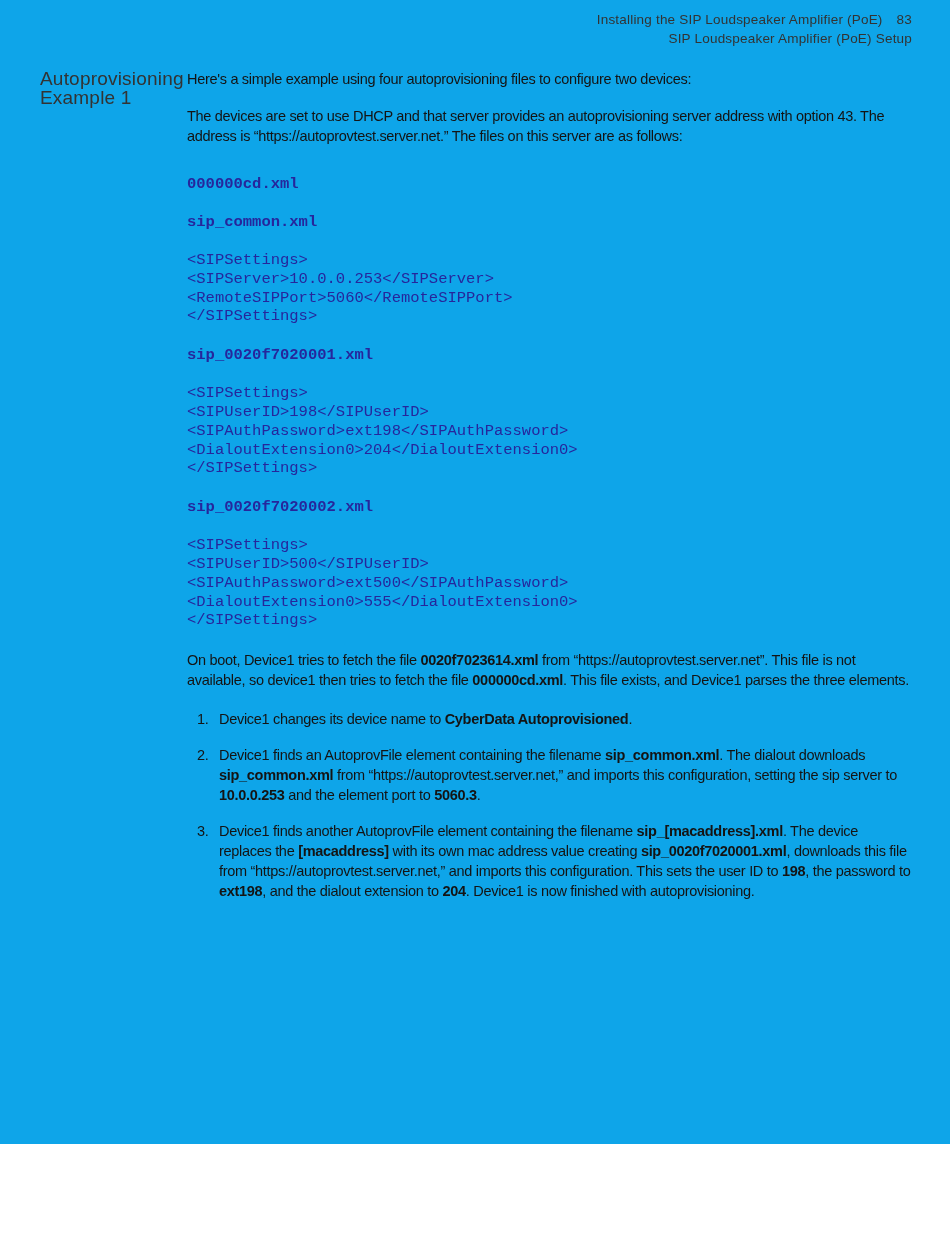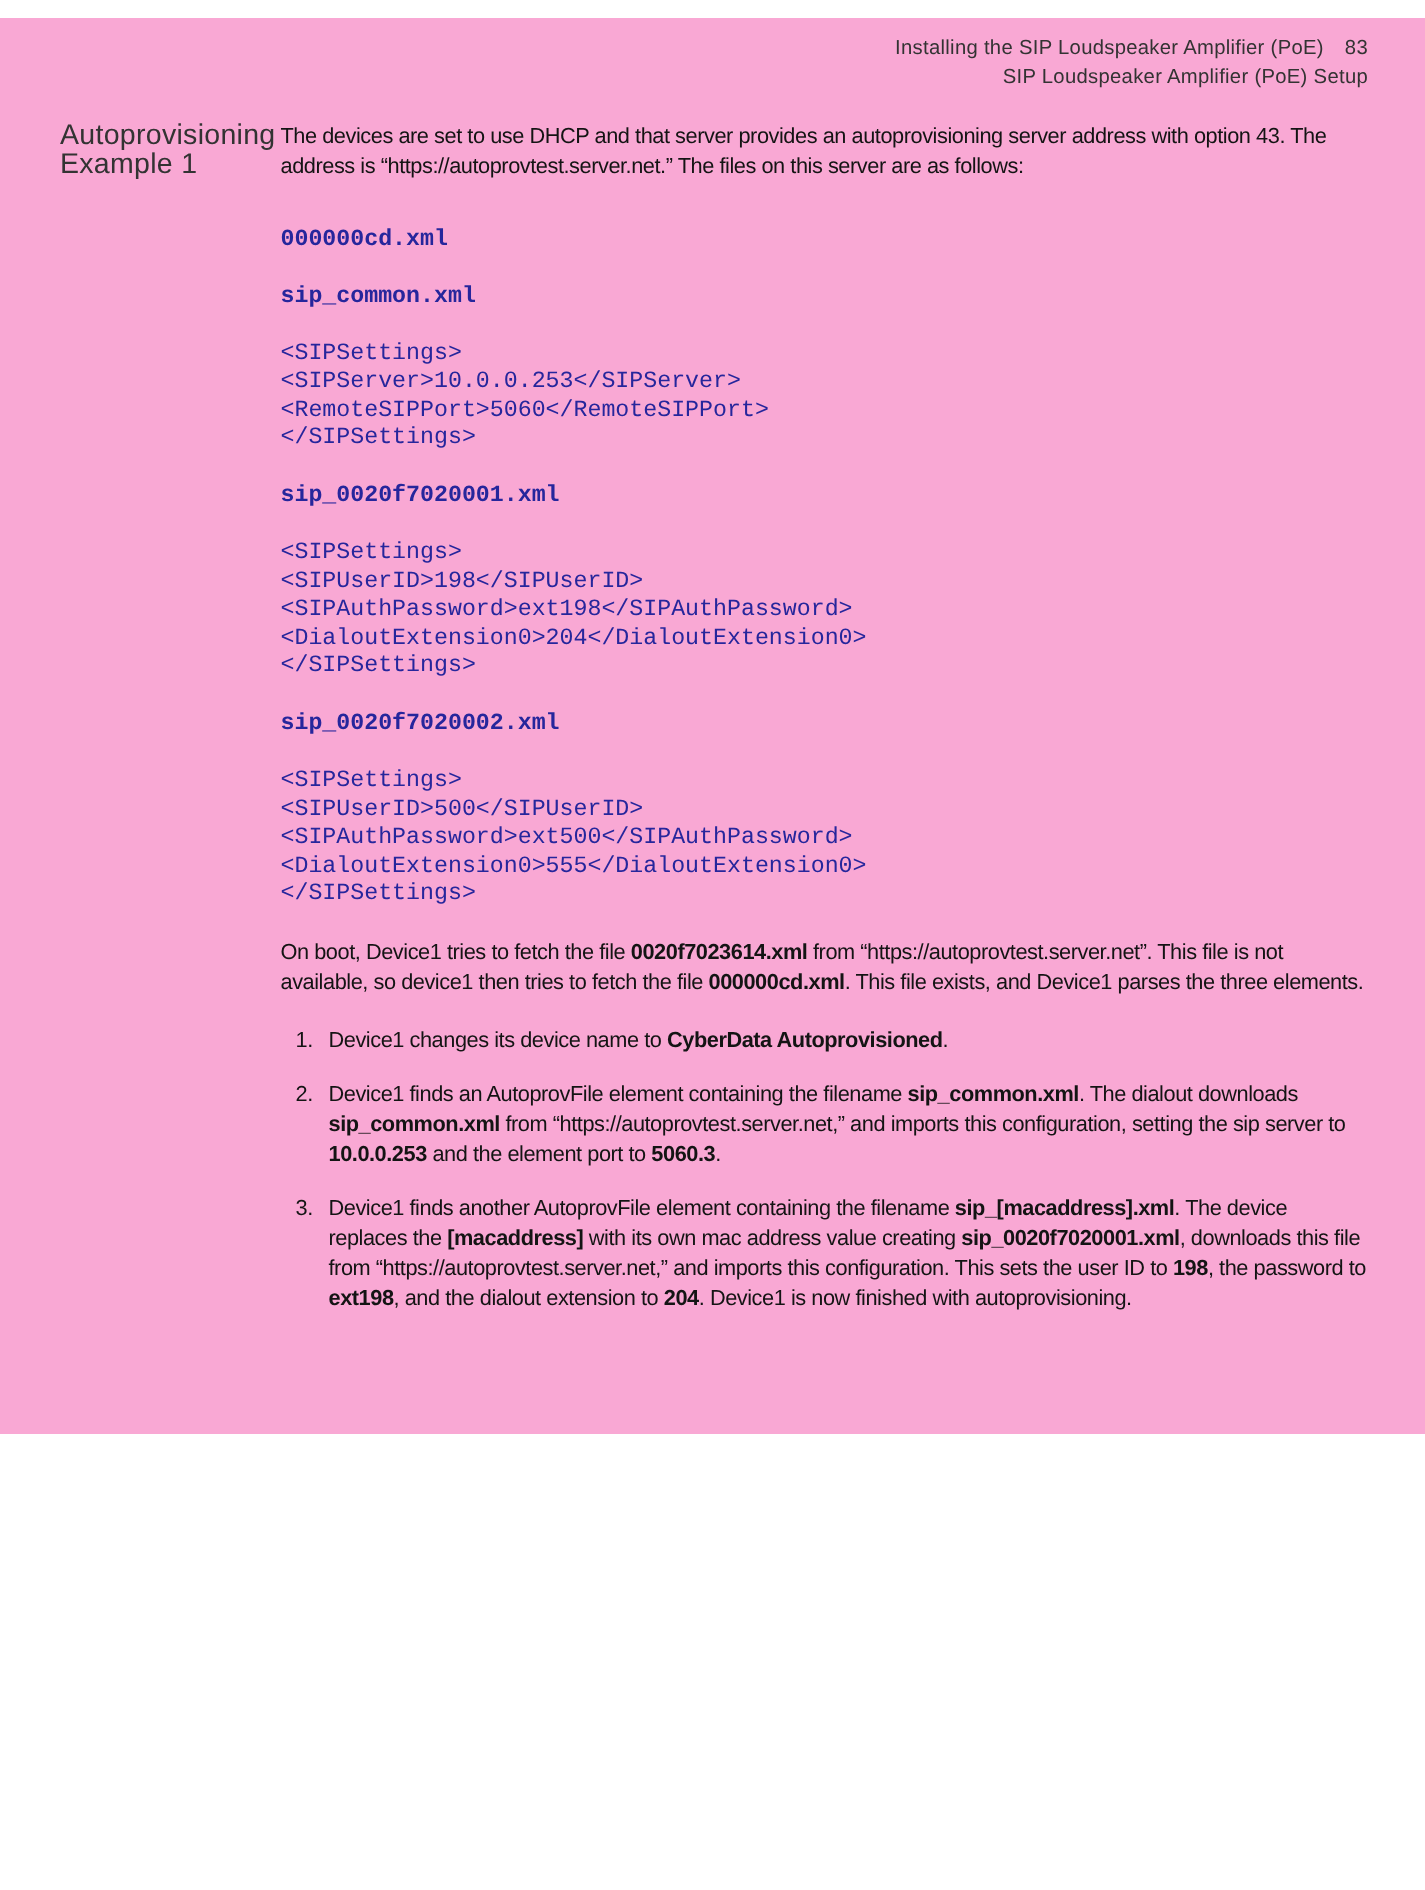--- a/index.html
+++ b/index.html
@@ -1,24 +1,23 @@
 <!DOCTYPE html>
 <html style="--code-blue: #26269c; --footer-rule: #8c8cac;"><head>
 <meta charset="utf-8">
 <style>
   html, body { margin: 0; padding: 0; background: #ffffff; }
   .page {
     position: relative;
     width: 950px;
-    height: 944px;
-    background: #f9a8d4;
+    height: 1144px;
+    background: #0ea5e9;
     font-family: "Liberation Sans", sans-serif;
     color: #1c1c1c;
     overflow: hidden;
-    margin-top: 12px;
   }
 
   
   .header {
     position: absolute;
     top: 10px;
     right: 38px;
     text-align: right;
     font-size: 13.5px;
     line-height: 19px;
@@ -115,20 +114,21 @@
     <div>SIP Loudspeaker Amplifier (PoE) Setup</div>
   </div>
 
   <div class="main">
     <div class="sidebar">
       <div>Autoprovisioning</div>
       <div>Example 1</div>
     </div>
 
     <div class="content">
+      <p><span>Here's a simple example using four autoprovisioning files to configure two devices:</span></p>
       <p class="pre-code"><span>The devices are set to use DHCP and that server provides an autoprovisioning server address with option 43. The address is “https://autoprovtest.server.net.” The files on this server are as follows:</span></p>
 
       <div>
         <div class="code-title">000000cd.xml</div>
       </div>
       <div>
         <div class="code-title">sip_common.xml</div>
         <pre class="code">&lt;SIPSettings&gt;
 &lt;SIPServer&gt;10.0.0.253&lt;/SIPServer&gt;
 &lt;RemoteSIPPort&gt;5060&lt;/RemoteSIPPort&gt;

